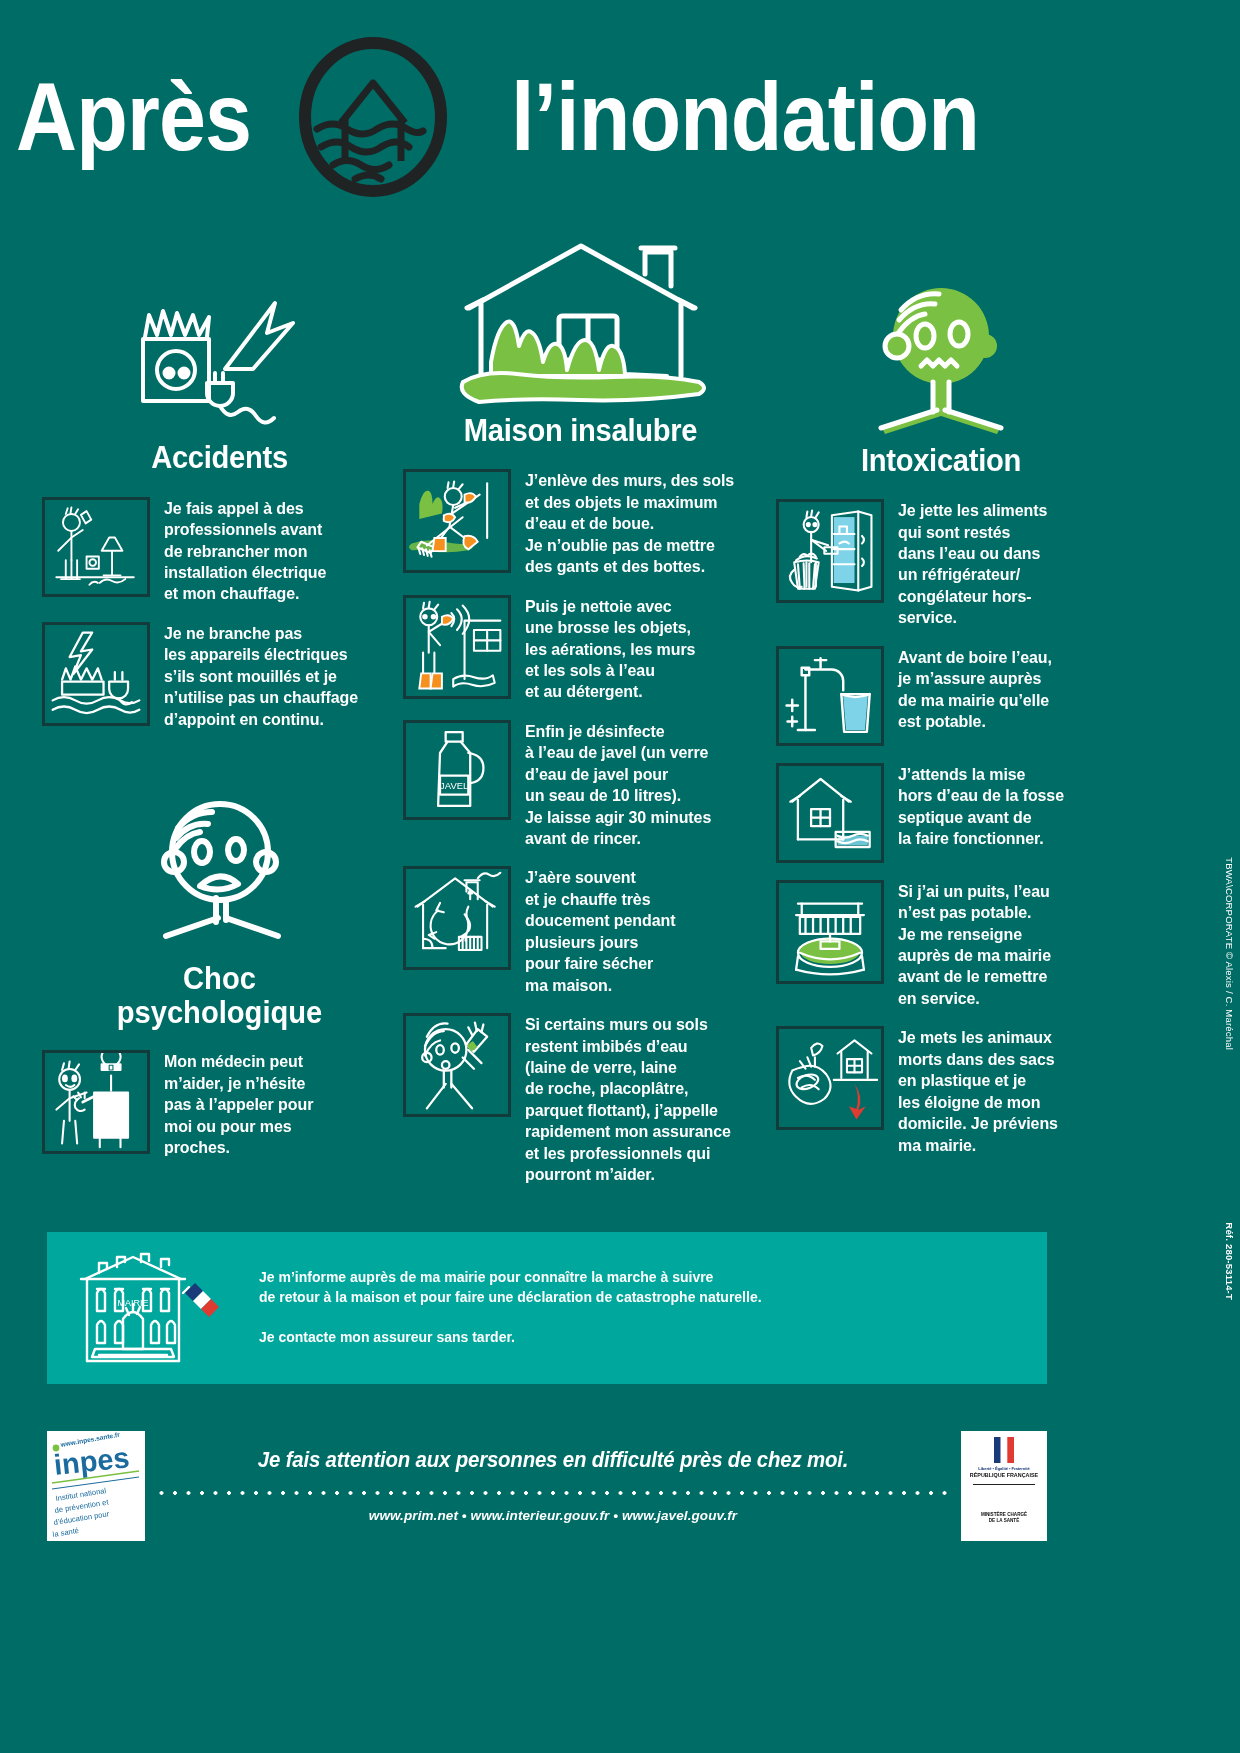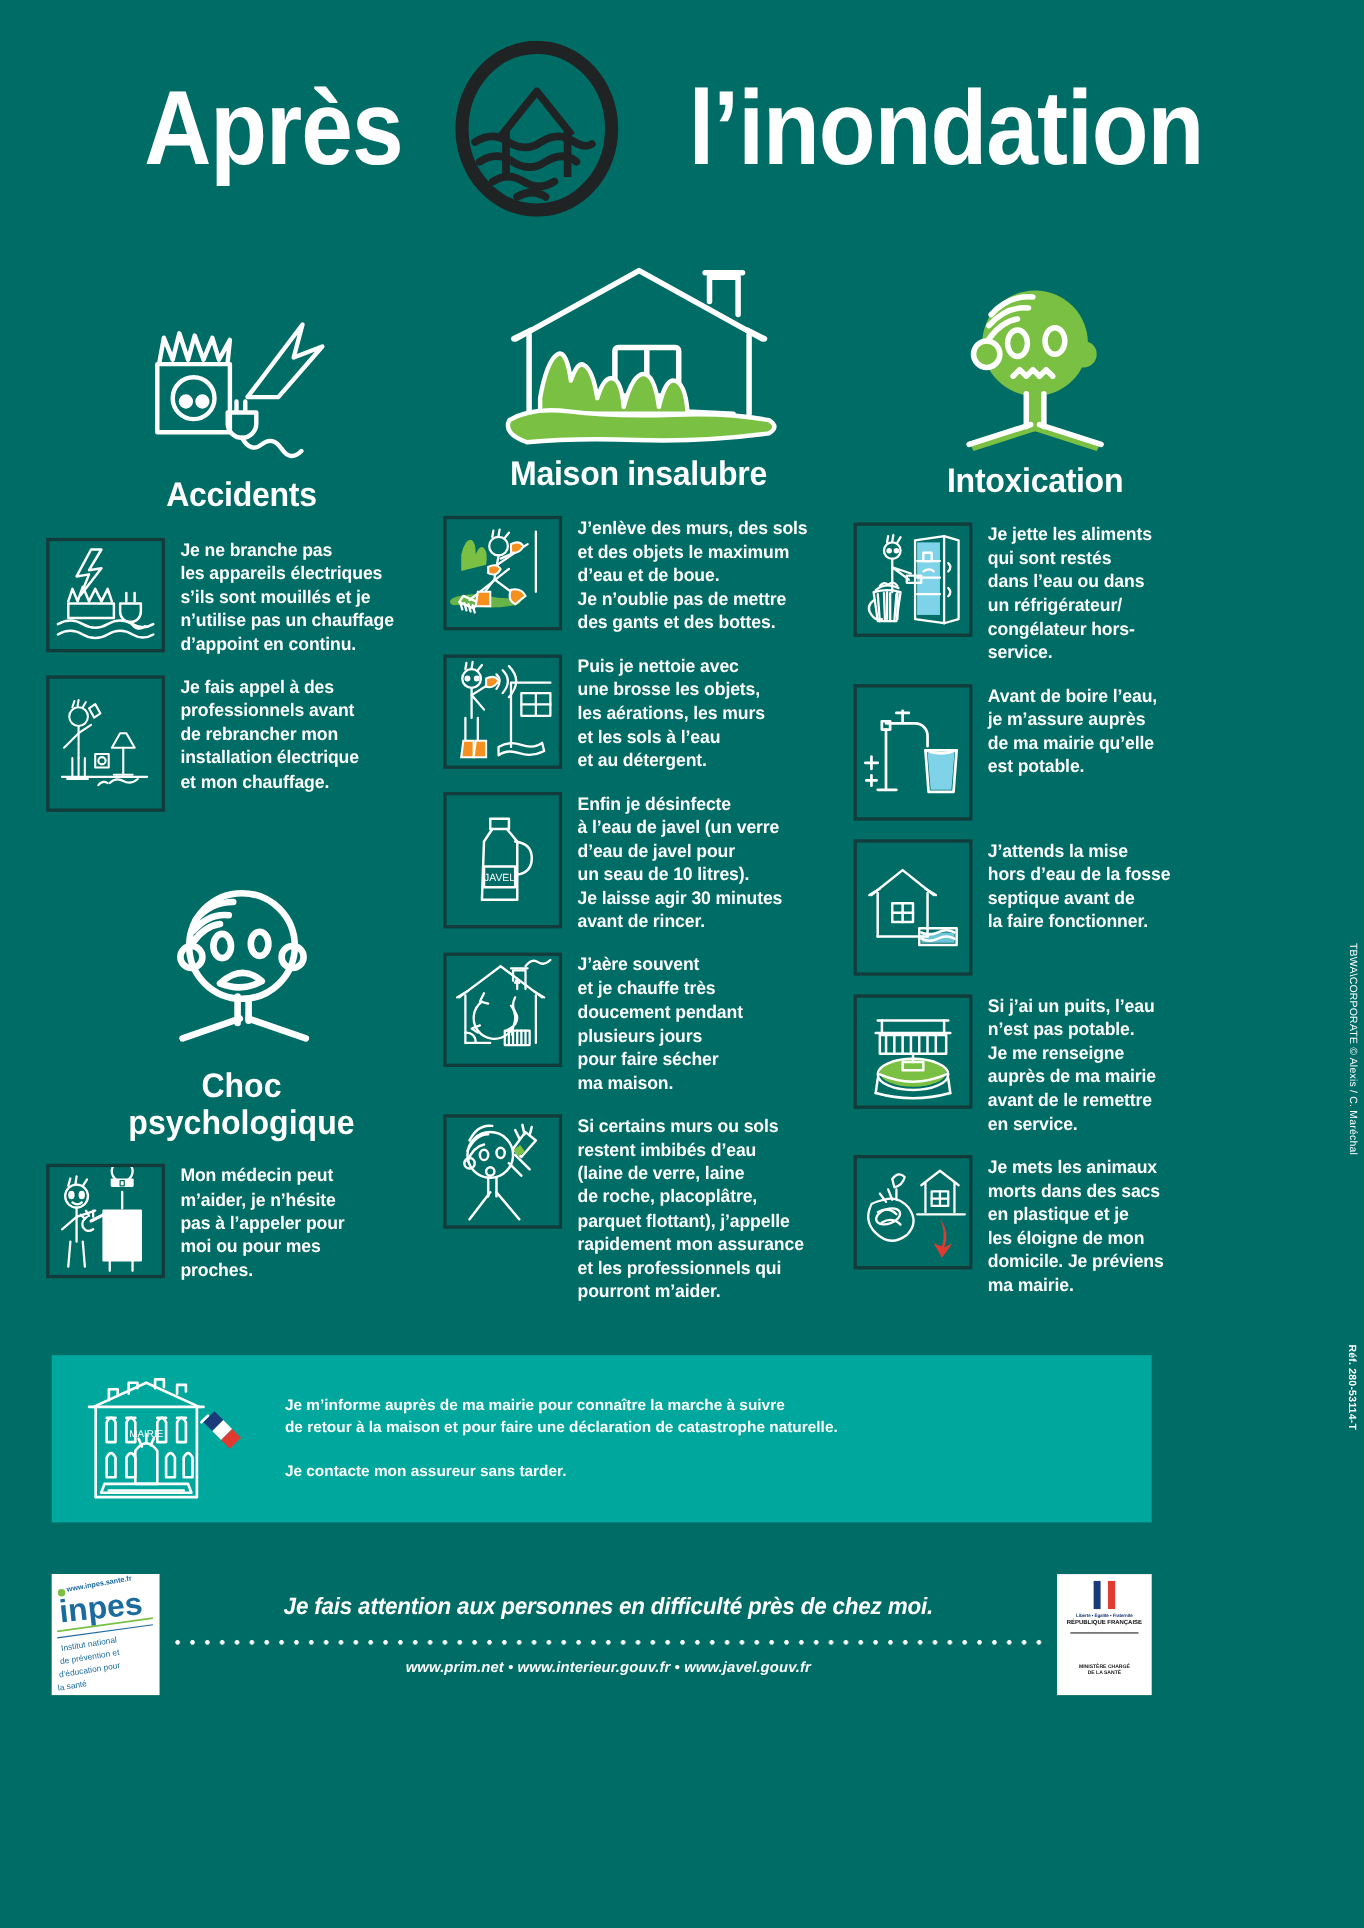--- a/index.html
+++ b/index.html
@@ -10,21 +10,20 @@
     color:#ffffff;
     position:relative;
     overflow:hidden;
   }
 
   
   .header {
     height:215px;
     display:flex;
     align-items:center;
-    justify-content:center;
     gap:26px;
     padding-top:18px;
   }
   .title-word {
     font-size:96px;
     font-weight:bold;
     letter-spacing:-1px;
     line-height:1;
     color:#fff;
     transform:scaleX(0.88);
@@ -61,21 +60,21 @@
   }
 
   .item {
     display:flex;
     gap:14px;
     margin-bottom:17px;
     align-items:flex-start;
   }
   .thumb {
     flex:0 0 auto;
-    width:108px; height:124px;
+    width:108px; height:100px;
     border:3px solid #123c3c;
     background:#006c66;
     position:relative;
     overflow:hidden;
   }
   .thumb.tall { height:104px; }
   .thumb svg { display:block; width:100%; height:100%; }
 
   .item-text {
     font-size:16.5px;
@@ -230,42 +229,20 @@
           <path d="M110 92 L160 26 L152 56 L178 46 L138 92 Z"></path>
           <path d="M100 104 L100 96 M108 104 L108 96"></path>
           <path d="M92 106 h26 v10 a13 13 0 0 1 -26 0 z"></path>
           <path d="M105 129 q8 14 18 6 q10 -8 18 4 q8 12 18 2"></path>
         </g>
       </svg>
     </div>
     <div class="cat-title">Accidents</div>
 
     <div class="item">
-      <div class="thumb tall">
-        <svg viewBox="0 0 108 104">
-          <g fill="none" stroke="#fff" stroke-width="2.4" stroke-linecap="round" stroke-linejoin="round">
-            <path d="M40 8 L26 34 L38 32 L30 52 L50 26 L38 28 L50 8 Z"></path>
-            <path d="M18 58 L22 46 L27 58 L32 44 L38 58 L44 46 L50 58 L56 46 L60 58"></path>
-            <rect x="18" y="60" width="44" height="14"></rect>
-            <path d="M8 80 q12 -7 24 0 q12 7 24 0 q12 -7 24 0 q10 6 20 0"></path>
-            <path d="M8 90 q12 -7 24 0 q12 7 24 0 q12 -7 24 0 q10 6 20 0"></path>
-            <path d="M74 58 l0 -8 M82 58 l0 -8"></path>
-            <path d="M68 60 h20 v8 a10 10 0 0 1 -20 0 z"></path>
-            <path d="M78 78 q6 10 14 4"></path>
-          </g>
-        </svg>
-      </div>
-      <div class="item-text">Je ne branche pas
-les appareils électriques
-s’ils sont mouillés et je
-n’utilise pas un chauffage
-d’appoint en continu.</div>
-    </div>
-
-    <div class="item">
       <div class="thumb">
         <svg viewBox="0 0 108 96">
           <g fill="none" stroke="#fff" stroke-width="2" stroke-linecap="round" stroke-linejoin="round">
             <circle cx="28" cy="22" r="9"></circle>
             <path d="M22 13 l2 -6 M27 12 l1 -6 M32 13 l3 -5"></path>
             <path d="M28 31 L28 62 M22 62 L22 82 M34 62 L34 82"></path>
             <path d="M28 38 L14 52 M28 38 L40 30"></path>
             <path d="M38 14 l6 -4 l5 9 l-6 4 z"></path>
             <path d="M17 82 h20 M28 82 v-20"></path>
             <path d="M68 38 l-8 14 h22 l-8 -14 z"></path>
@@ -277,20 +254,42 @@
             <path d="M58 86 q6 -6 13 -2 q7 4 14 -2"></path>
             <path d="M47 88 q4 -5 9 -2"></path>
           </g>
         </svg>
       </div>
       <div class="item-text">Je fais appel à des
 professionnels avant
 de rebrancher mon
 installation électrique
 et mon chauffage.</div>
+    </div>
+
+    <div class="item">
+      <div class="thumb tall">
+        <svg viewBox="0 0 108 104">
+          <g fill="none" stroke="#fff" stroke-width="2.4" stroke-linecap="round" stroke-linejoin="round">
+            <path d="M40 8 L26 34 L38 32 L30 52 L50 26 L38 28 L50 8 Z"></path>
+            <path d="M18 58 L22 46 L27 58 L32 44 L38 58 L44 46 L50 58 L56 46 L60 58"></path>
+            <rect x="18" y="60" width="44" height="14"></rect>
+            <path d="M8 80 q12 -7 24 0 q12 7 24 0 q12 -7 24 0 q10 6 20 0"></path>
+            <path d="M8 90 q12 -7 24 0 q12 7 24 0 q12 -7 24 0 q10 6 20 0"></path>
+            <path d="M74 58 l0 -8 M82 58 l0 -8"></path>
+            <path d="M68 60 h20 v8 a10 10 0 0 1 -20 0 z"></path>
+            <path d="M78 78 q6 10 14 4"></path>
+          </g>
+        </svg>
+      </div>
+      <div class="item-text">Je ne branche pas
+les appareils électriques
+s’ils sont mouillés et je
+n’utilise pas un chauffage
+d’appoint en continu.</div>
     </div>
 
     <div class="psycho-icon">
       <svg width="180" height="160" viewBox="0 0 180 160">
         <g fill="none" stroke="#fff" stroke-width="6" stroke-linecap="round" stroke-linejoin="round">
           <circle cx="90" cy="62" r="48"></circle>
           <path d="M48 38 q14 -16 34 -16 M46 48 q14 -16 32 -14 M46 58 q10 -14 24 -16"></path>
           <ellipse cx="72" cy="62" rx="8" ry="11"></ellipse>
           <ellipse cx="106" cy="60" rx="8" ry="11"></ellipse>
           <path d="M70 96 q20 -18 38 -2 q-18 10 -38 2 z"></path>

